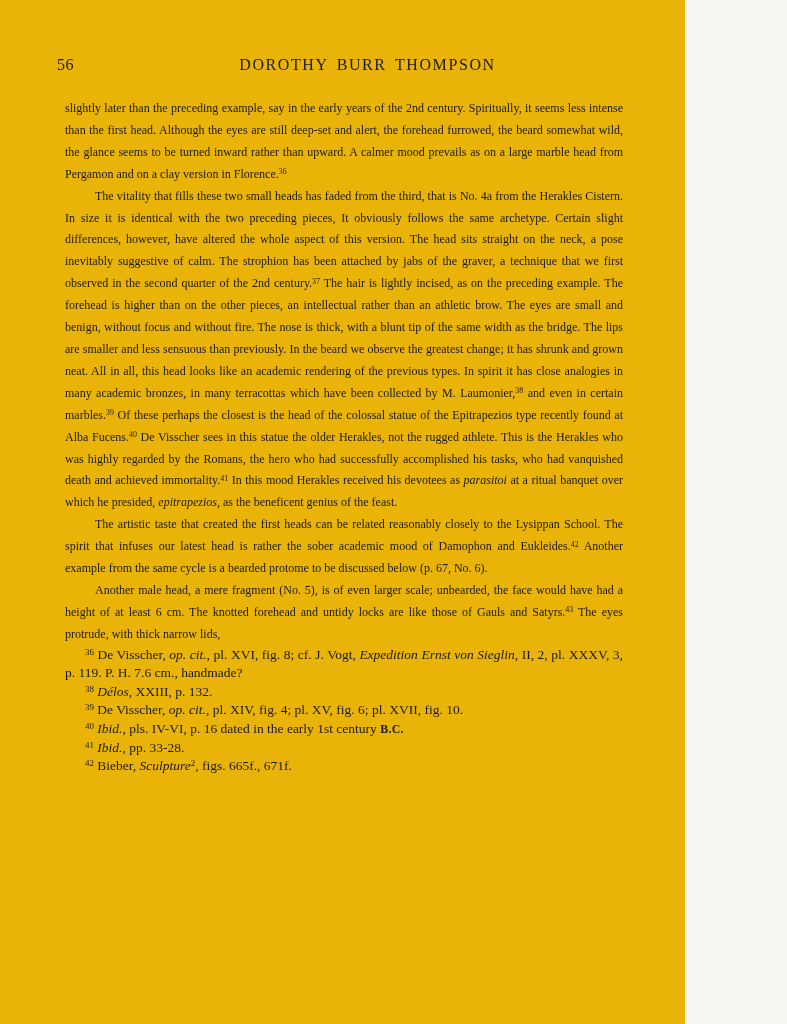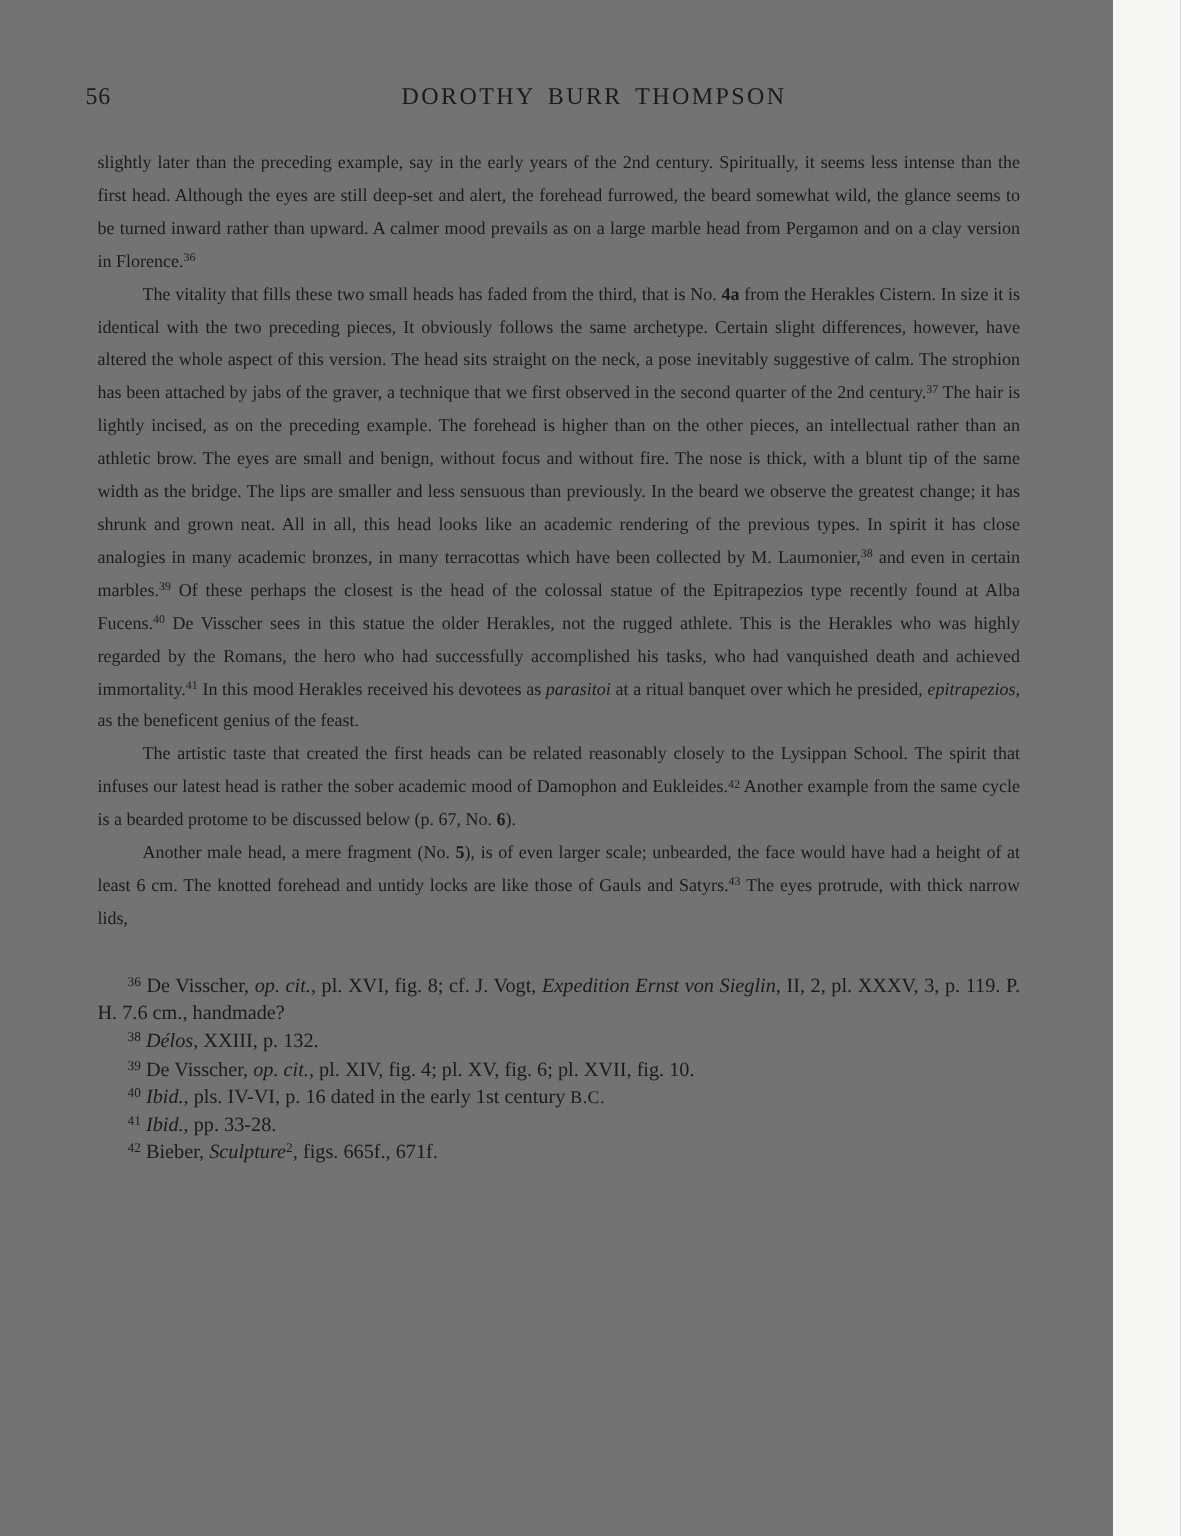--- a/index.html
+++ b/index.html
@@ -9,24 +9,24 @@
   }
   body {
     width: 787px;
     height: 1024px;
     overflow: hidden;
     font-family: "Liberation Serif", "DejaVu Serif", serif;
     color: #1b1b1b;
   }
   .page {
     box-sizing: border-box;
-    width: 742px;
+    width: 685px;
     height: 1024px;
     padding: 56px 62px 12px 65px;
-    background: #737373;
+    background: #eab308;
   }
   .running-head {
     position: relative;
     text-align: center;
     font-size: 16px;
     height: 22px;
   }
   .page-num {
     position: absolute;
     left: -8px;
@@ -46,32 +46,31 @@
     margin: 0;
     font-size: 12px;
     line-height: 21.9px;
     text-align: justify;
     text-indent: 30px;
   }
   p.para.no-indent {
     text-indent: 0;
   }
   .footnotes {
-    margin-top: 24px;
   }
   p.footnote {
     margin: 0;
     font-size: 13.5px;
     line-height: 18.6px;
     text-align: justify;
     text-indent: 20px;
   }
   .it { font-style: italic; }
-  .bd { font-weight: bold; }
-  .sc { font-size: 0.88em; letter-spacing: 0.3px; }
+  .bd { font-weight: normal; }
+  .sc { font-size: 0.88em; letter-spacing: 0.3px; font-weight: bold; }
   sup {
     font-size: 0.66em;
     line-height: 0;
     vertical-align: baseline;
     position: relative;
     top: -0.45em;
   }
 </style>
 </head>
 <body>

